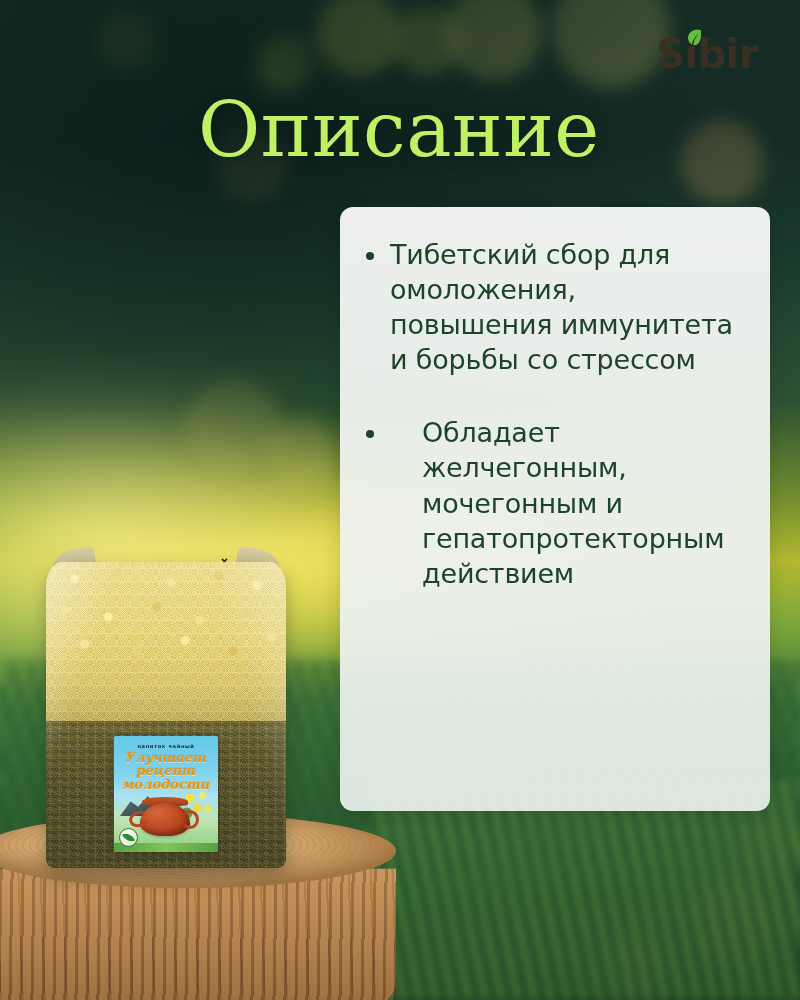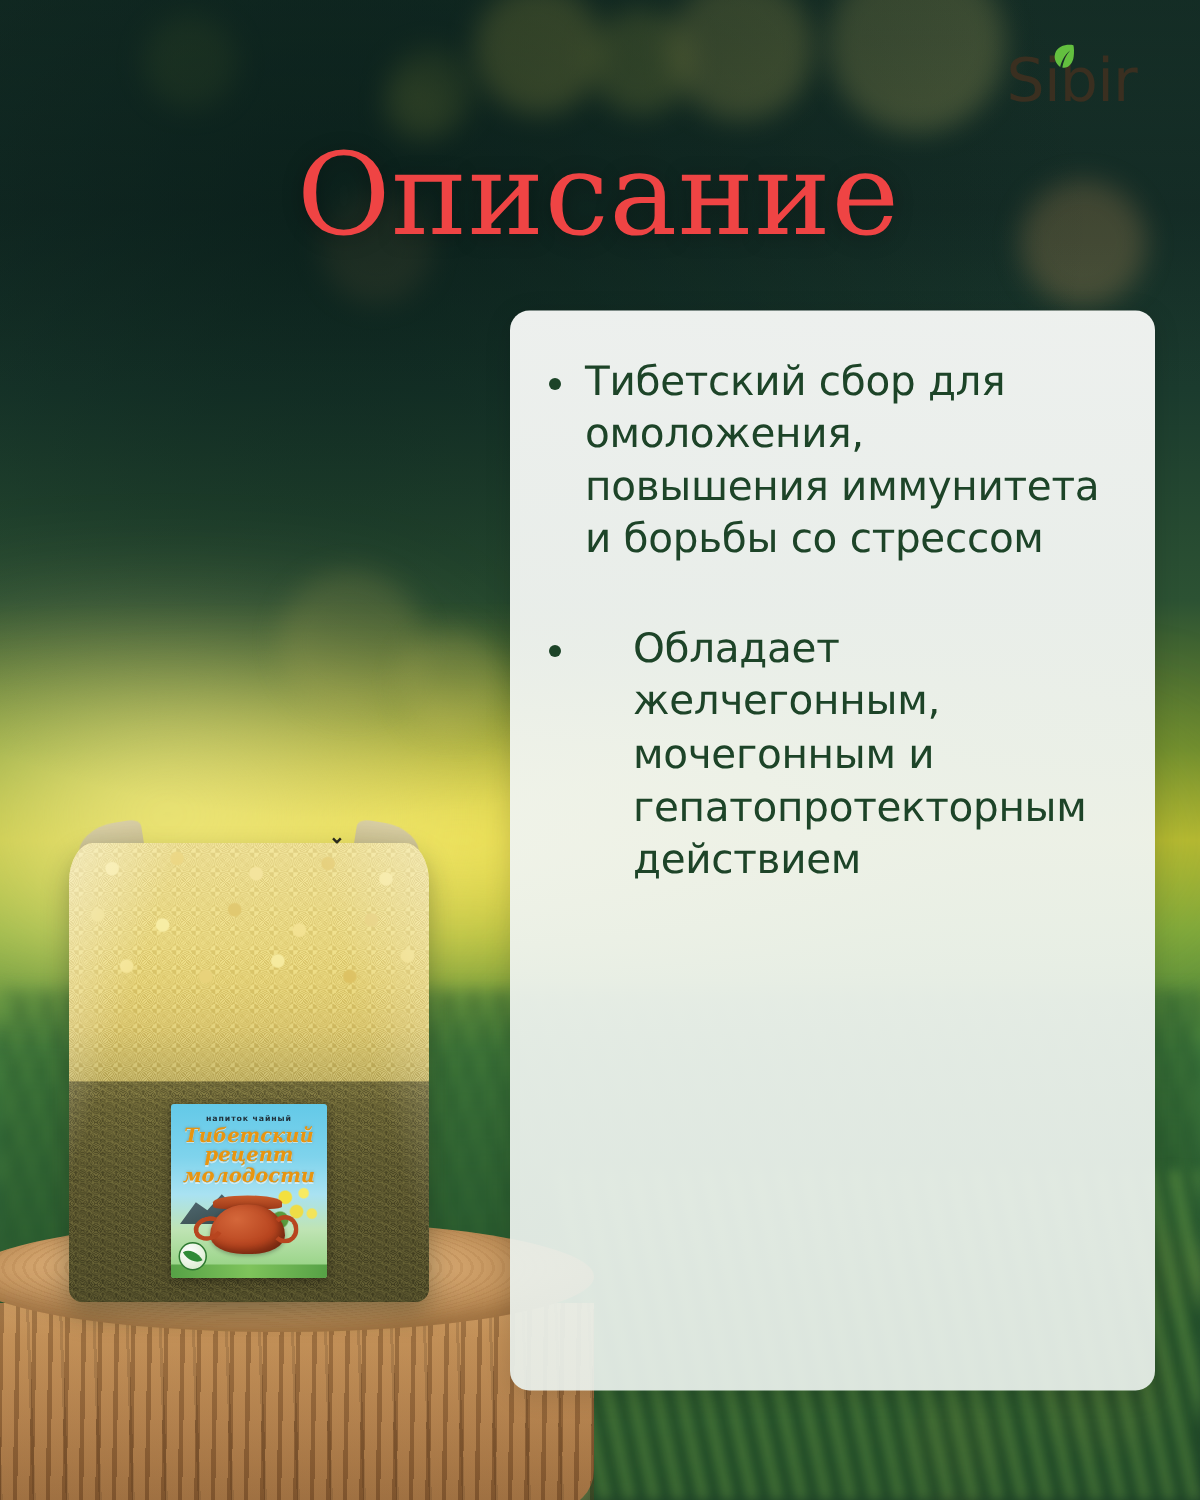--- a/index.html
+++ b/index.html
@@ -91,51 +91,51 @@
 
   
   .logo {
     position:absolute; top:34px; right:42px;
     display:flex; align-items:flex-end;
     letter-spacing:-0.5px;
     z-index:6;
   }
   .logo-text {
     font-family:"DejaVu Sans", sans-serif;
-    font-size:40px; font-weight:normal;
+    font-size:40px; font-weight:bold;
     color:#3a2f20;
     line-height:1;
     position:relative;
   }
   .logo-leaf {
     position:absolute;
     left:31px; top:-5px;
     width:15px; height:17px;
     z-index:2;
   }
 
   
   .title {
     position:absolute;
     left:198px; top:92px;
     font-family:"DejaVu Serif", serif;
     font-weight:normal;
     font-size:76px;
     line-height:1;
-    color:#ef4444;
+    color:#bef264;
     letter-spacing:0.5px;
     text-shadow:0 2px 14px rgba(0,0,0,.30);
     z-index:6;
   }
 
   
   .card {
     position:absolute;
     left:340px; top:207px;
-    width:430px; height:720px;
+    width:430px; height:604px;
     background:linear-gradient(180deg,
       rgba(246,248,246,.96) 0%,
       rgba(240,244,240,.95) 45%,
       rgba(233,240,235,.93) 100%);
     border-radius:13px;
     box-shadow:0 3px 18px rgba(0,0,0,.14);
     padding:30px 36px 26px 26px;
     z-index:5;
   }
 
@@ -465,17 +465,17 @@
     <div class="label">
       <div class="label-mtn"></div>
       <div class="label-flowers"></div>
       <div class="label-lid"></div>
       <div class="label-teapot"></div>
       <div class="label-strip"></div>
       <div class="label-badge">
         <span class="label-badge-leaf"></span>
       </div>
       <div class="label-kicker">напиток чайный</div>
-      <div class="label-title">Тибетский рецепт молодости</div>
+      <div class="label-title">Улучшает рецепт молодости</div>
     </div>
   </div>
 
 </div>
 
 </body></html>

